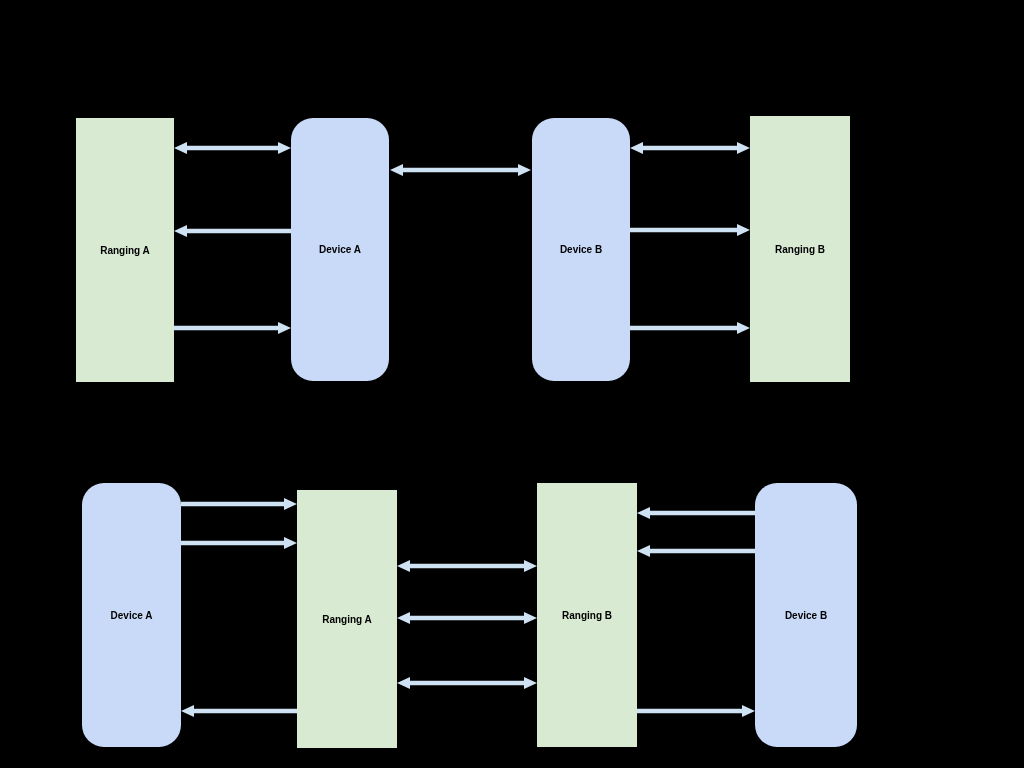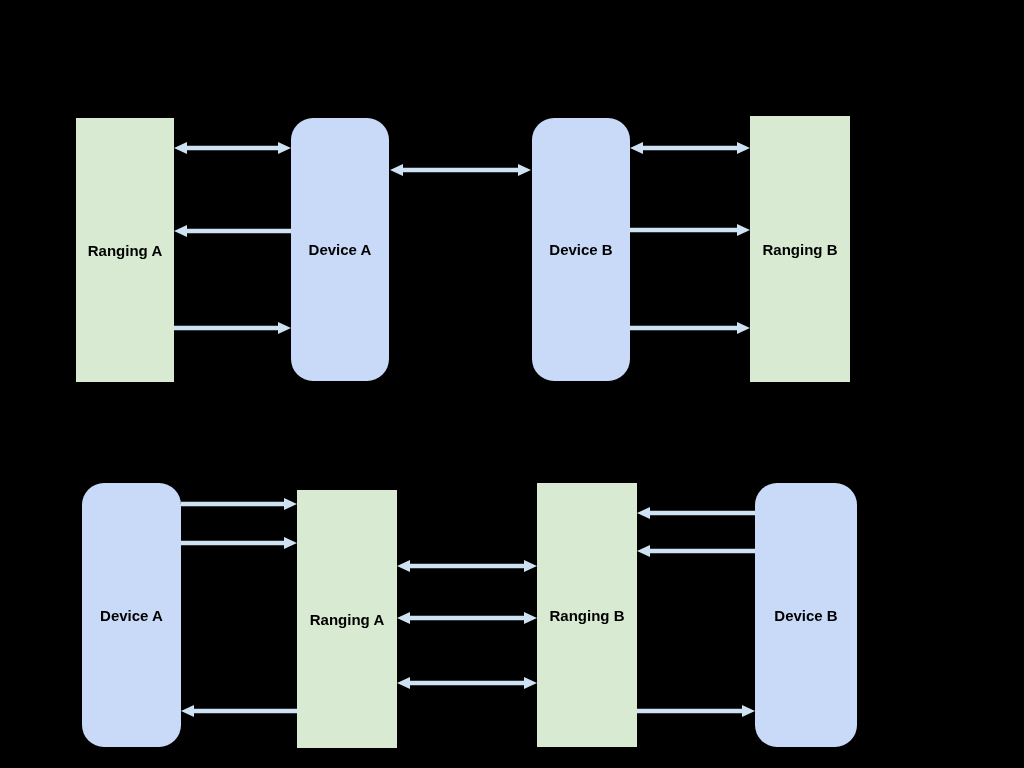--- a/index.html
+++ b/index.html
@@ -23,21 +23,21 @@
     width: 1024px;
     height: 768px;
     pointer-events: none;
   }
   .box {
     position: absolute;
     display: flex;
     align-items: center;
     justify-content: center;
     font-weight: bold;
-    font-size: 15px;
+    font-size: 10px;
     color: var(--label, #000000);
     text-align: center;
     box-sizing: border-box;
   }
   .box.green { background: var(--green, #d9ead3); }
   .box.blue  { background: var(--blue, #c9daf8); border-radius: 22px; }
 
   
   .t-ranging-a { left: 76px;  top: 118px; width: 98px;  height: 264px; }
   .t-device-a  { left: 291px; top: 118px; width: 98px;  height: 263px; }

